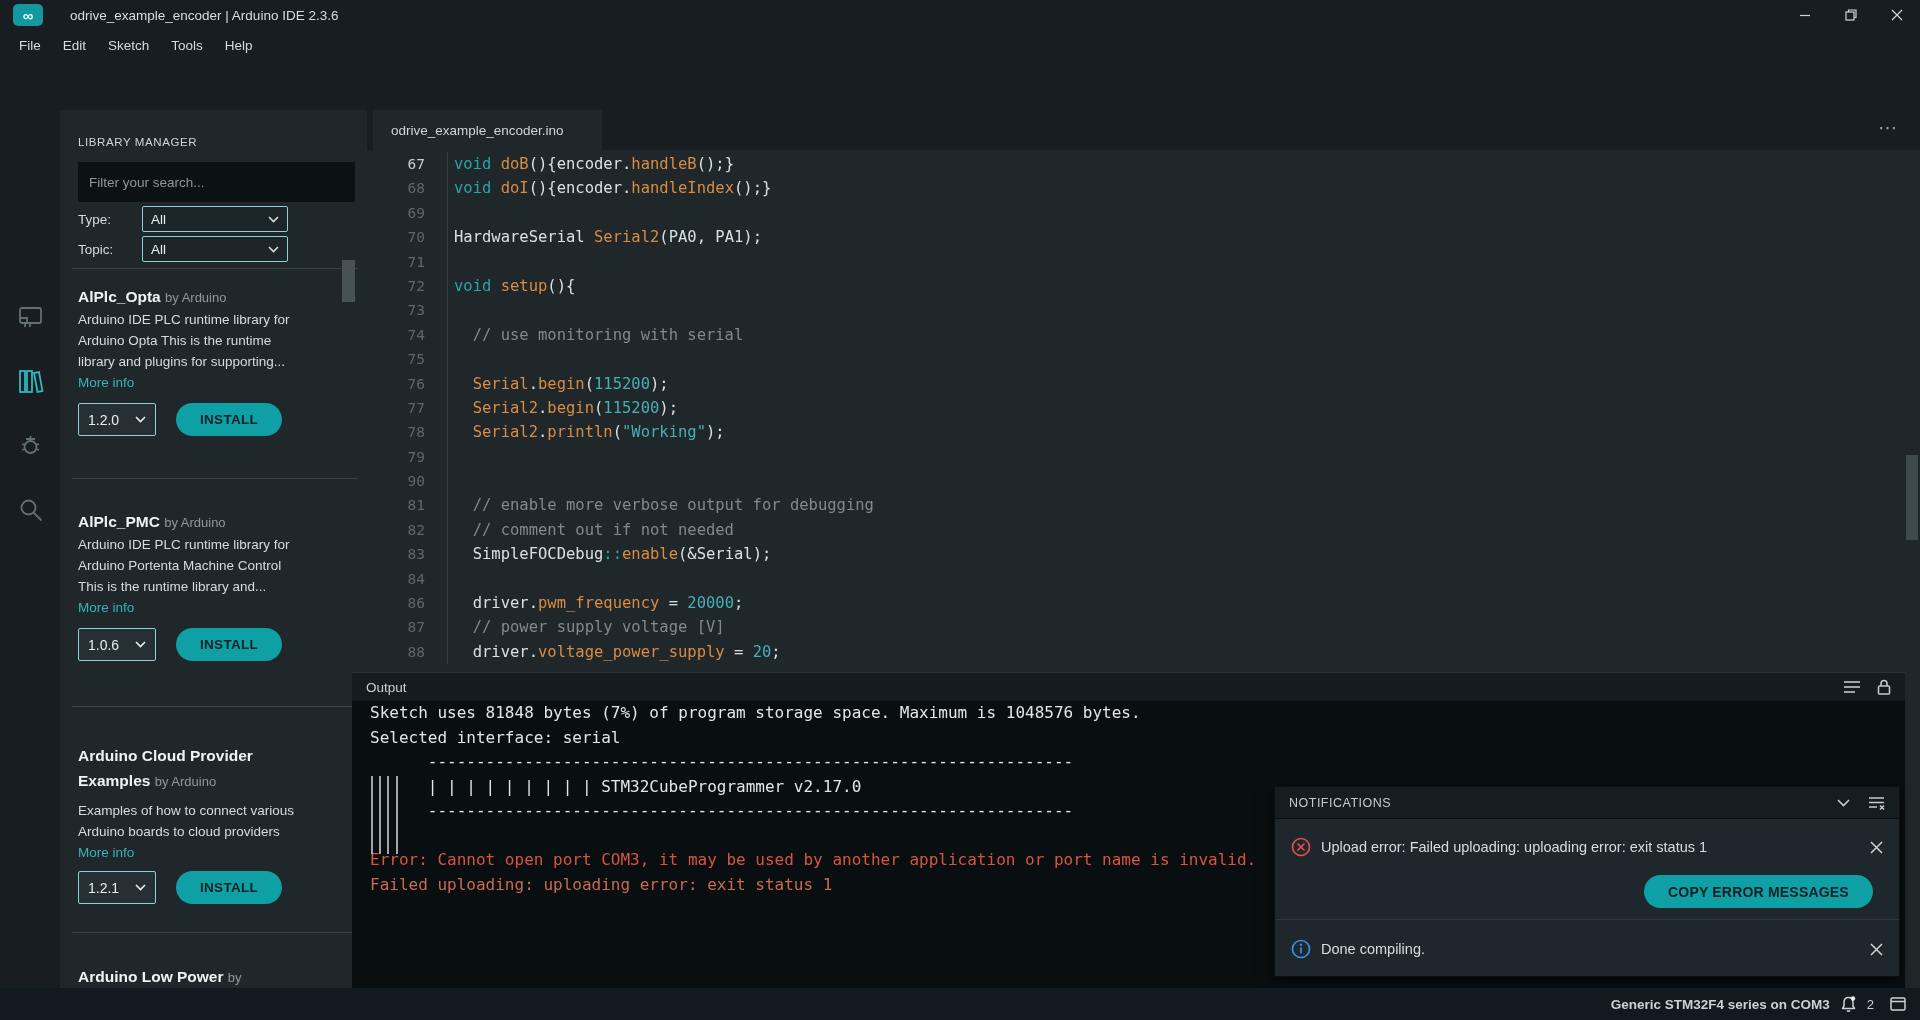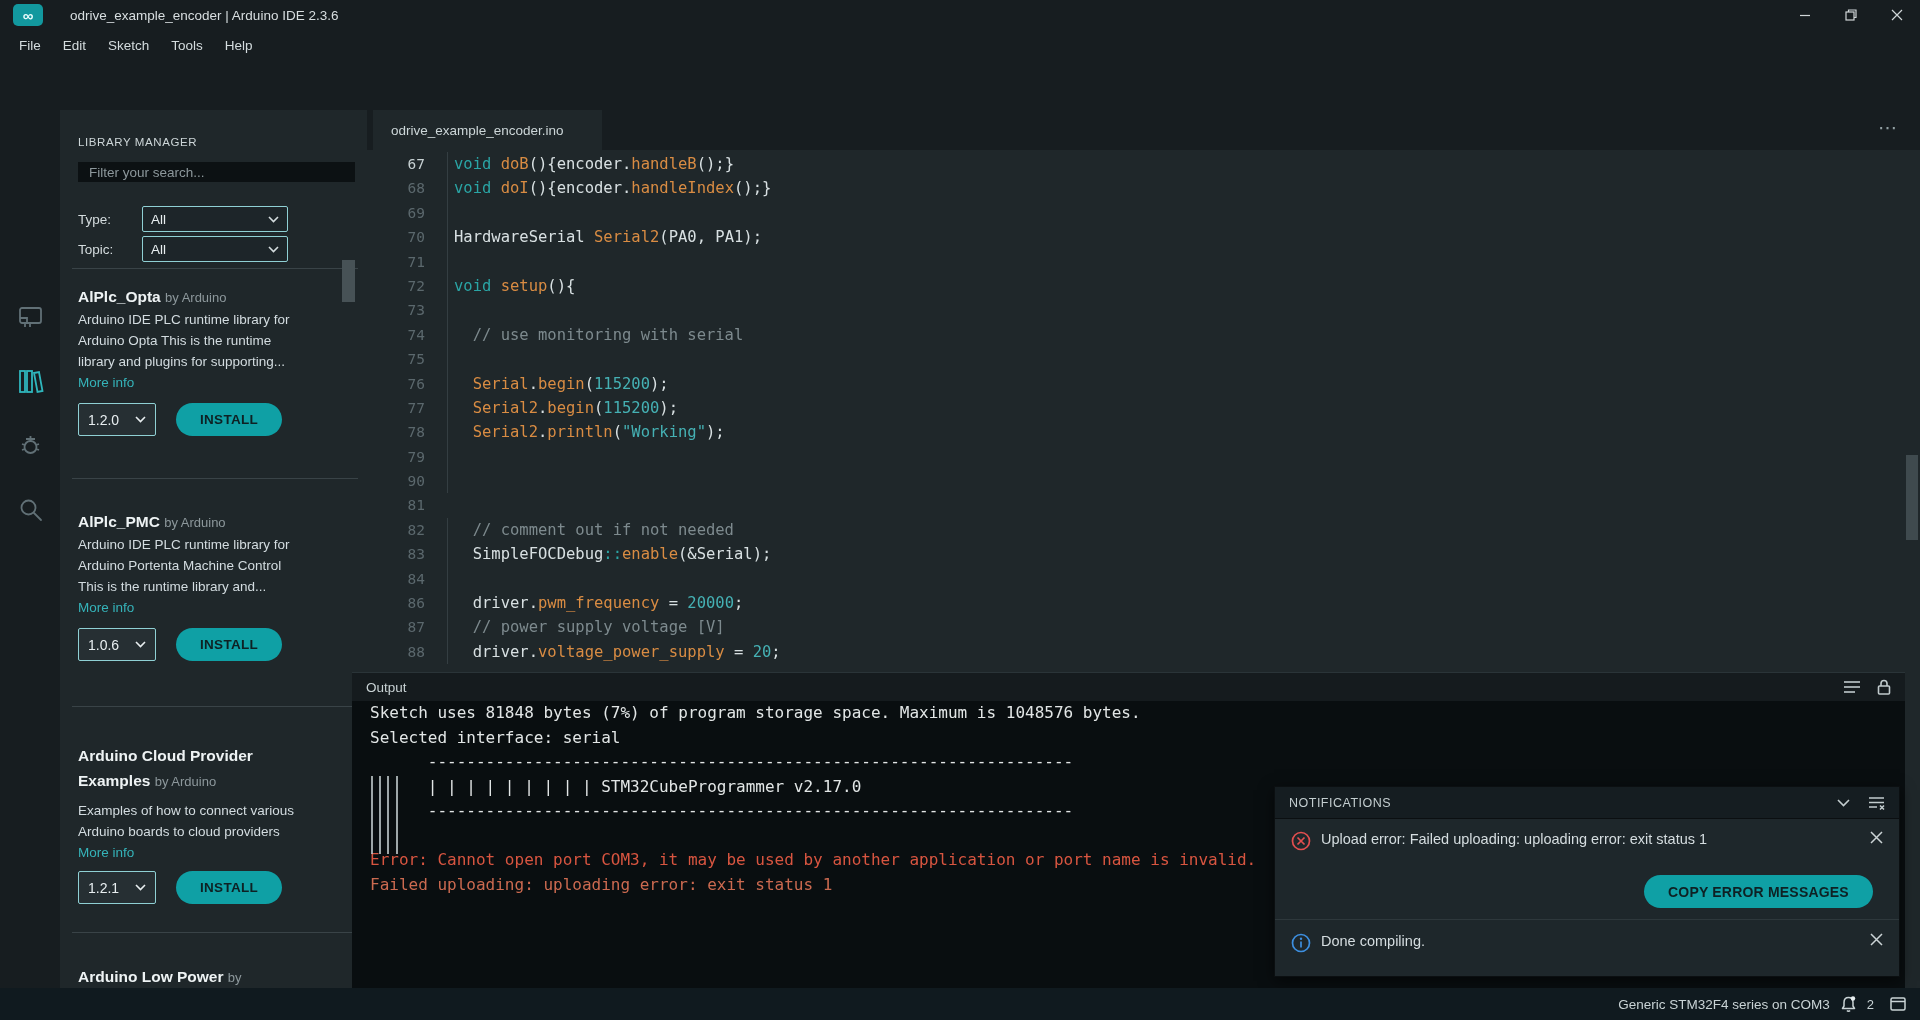--- a/index.html
+++ b/index.html
@@ -23,21 +23,21 @@
   .board-selector .caret { margin-left:14px; color:#cdd6d8; font-size:11px; }
   .top-right-icons { position:absolute; right:18px; top:71px; display:flex; gap:22px; align-items:center; }
 
   
   .activitybar { position:absolute; left:0; top:110px; width:60px; height:878px; background:#171d20; }
   .act-icon { position:absolute; left:17px; width:27px; height:27px; }
 
   
   .libpanel { position:absolute; left:60px; top:120px; width:307px; height:878px; background:#1f272a; overflow:hidden; }
   .lib-header { position:absolute; left:18px; top:16px; font-size:11.5px; letter-spacing:.6px; color:#cdd6d8; }
-  .lib-filter { position:absolute; left:18px; top:42px; width:277px; height:20px; background:#0c1113; border:1px solid #0c1113; color:#c6d0d2; font-size:13.5px; padding:0 10px; outline:none; }
+  .lib-filter { position:absolute; left:18px; top:42px; width:277px; height:40px; background:#0c1113; border:1px solid #0c1113; color:#c6d0d2; font-size:13.5px; padding:0 10px; outline:none; }
   .lib-filter::placeholder { color:#8d989c; }
   .sel-row { position:absolute; left:18px; display:flex; align-items:center; }
   .sel-label { width:64px; color:#d4dcde; font-size:13.5px; }
   .mini-select { width:146px; height:26px; border:1px solid #8fd0d4; background:#1d2529; border-radius:2px; display:flex; align-items:center; color:#e8eef0; font-size:13.5px; padding:0 8px; justify-content:space-between; }
   .lib-divider { position:absolute; left:12px; width:286px; height:1px; background:#39434 7; background:#394347; }
   .lib-entry { position:absolute; left:18px; width:278px; }
   .le-title { font-size:15.5px; font-weight:bold; color:#eef3f4; line-height:22px; }
   .le-title .suffix { font-weight:normal; font-size:13px; color:#8d989c; }
   .le-desc { font-size:13.5px; color:#d3dce0; line-height:21px; }
   .le-more { color:#35b3b9; font-size:13.5px; line-height:21px; }
@@ -68,30 +68,30 @@
   .ol { height:24.5px; line-height:24.5px; white-space:pre; }
   .ol-w { color:#e2e6e6; } .ol-err { color:#d85540; } .ol-err2 { color:#cb6a50; }
   .stm-bar { position:absolute; top:103px; width:2px; height:78px; background:#b9c2c4; opacity:.85; }
   .out-scroll { position:absolute; left:1538px; top:188px; width:10px; height:48px; background:#39444a; }
 
   
   .notif { position:absolute; left:1274px; top:786px; width:626px; height:191px; background:#1e272b; box-shadow:0 4px 14px rgba(0,0,0,.55); border:1px solid #0b0f11; }
   .notif-header { position:absolute; left:0; top:0; width:100%; height:32px; background:#151d21; display:flex; align-items:center; padding:0 14px; border-bottom:1px solid #0b0f11; }
   .notif-title { color:#c3cdcf; font-size:12.5px; letter-spacing:.5px; }
   .notif-h-icons { margin-left:auto; display:flex; gap:18px; align-items:center; }
-  .notif-item { position:absolute; left:0; width:100%; display:flex; align-items:flex-start; padding:0 16px; }
+  .notif-item { position:absolute; left:0; width:100%; display:flex; align-items:center; padding:0 16px; }
   .notif-text { color:#d5dde0; font-size:14.5px; margin-left:10px; }
   .notif-close { margin-left:auto; }
   .copy-btn { position:absolute; left:369px; top:88px; height:33px; border-radius:17px; background:#0fa0a5; color:#0e2124; font-weight:bold; font-size:14px; letter-spacing:.2px; display:flex; align-items:center; padding:0 24px; border:none; }
   .notif-divider { position:absolute; left:0; top:132px; width:100%; height:1px; background:#2e383c; }
 
   
   .statusbar { position:absolute; left:0; top:988px; width:1920px; height:32px; background:#101a1f; display:flex; align-items:center; }
   .status-right { margin-left:auto; display:flex; align-items:center; gap:10px; padding-right:14px; }
-  .status-text { color:#c9d3d5; font-size:13.5px; }
+  .status-text { color:#c9d3d5; font-size:13.5px;font-weight:bold; }
   .badge-num { color:#c9d3d5; font-size:13px; }
 
   svg { display:block; }
 </style>
 </head>
 <body>
 
 <div id="app">
 
   <div class="titlebar">
@@ -349,20 +349,21 @@
       <div class="cl">
         <span class="ln">79</span>
         <span class="lt"></span>
       </div>
       <div class="cl">
         <span class="ln">90</span>
         <span class="lt"></span>
       </div>
       <div class="cl">
         <span class="ln">81</span>
+        <span class="lt"><span class="tk-c">  // enable more verbose output for debugging</span></span>
       </div>
       <div class="cl">
         <span class="ln">82</span>
         <span class="lt"><span class="tk-c">  // comment out if not needed</span></span>
       </div>
       <div class="cl">
         <span class="ln">83</span>
         <span class="lt"><span class="tk-d">  SimpleFOCDebug</span><span class="tk-k">::</span><span class="tk-f">enable</span><span class="tk-d">(&amp;Serial);</span></span>
       </div>
       <div class="cl">

